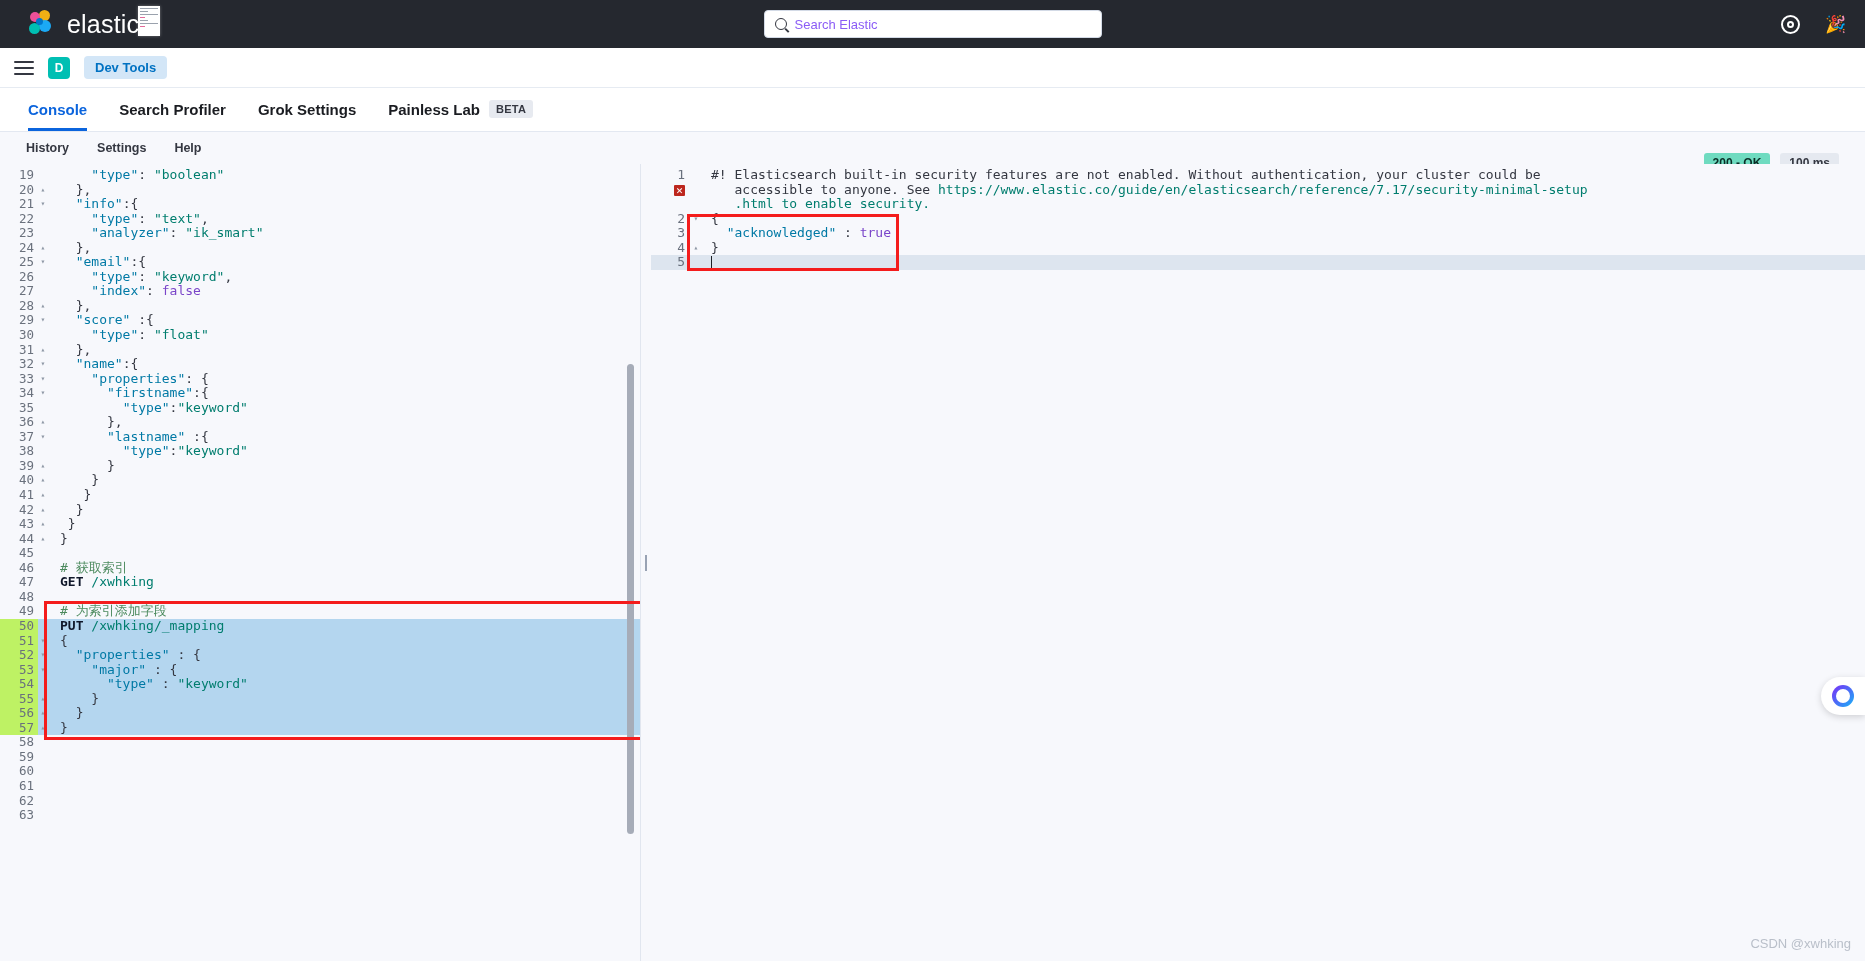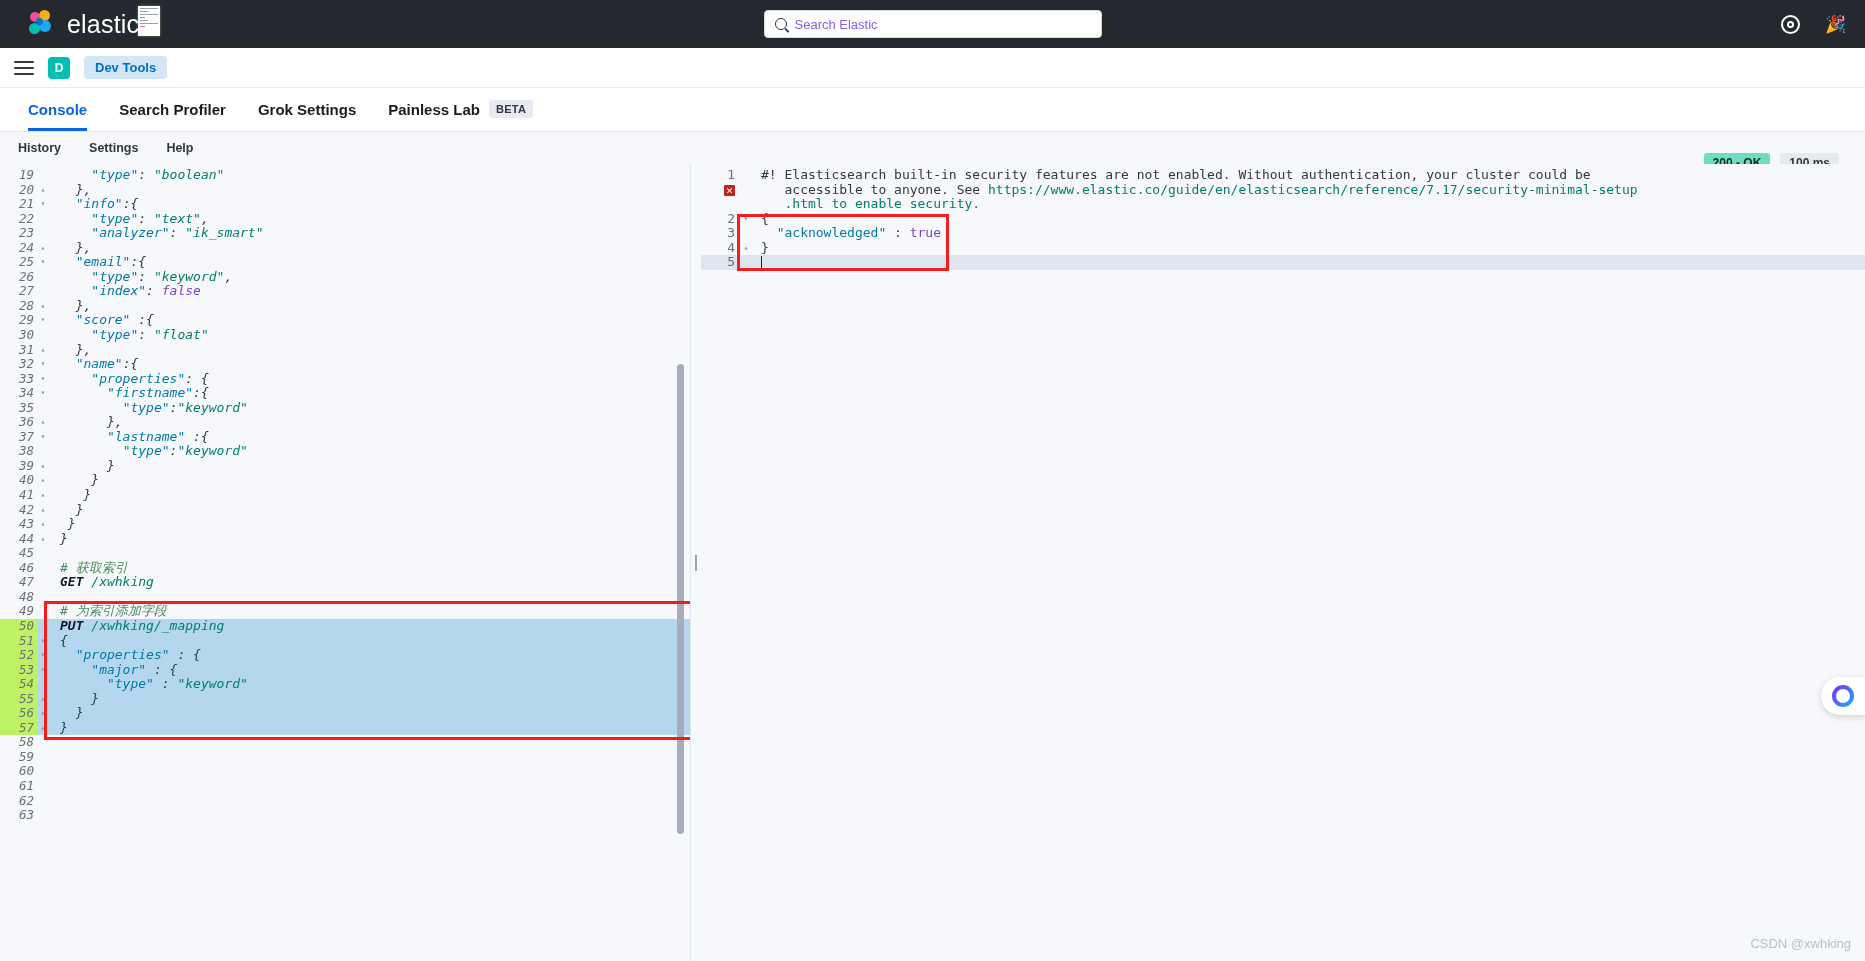--- a/index.html
+++ b/index.html
@@ -91,31 +91,31 @@
     content:""; position:absolute; left:16px; right:16px; bottom:0; height:3px; background:#0b64dd;
   }
   .beta-badge {
     background:#e7eaf0; color:#343741; font-size:11px; font-weight:700;
     border-radius:3px; padding:3px 7px; letter-spacing:.3px;
   }
 
   
   .consolebar {
     height:32px; background:#f7f8fc; display:flex; align-items:center;
-    padding-left:4px; gap:0; position:relative;
+    padding-left:12px; gap:0; position:relative;
   }
   .cbtn { font-size:12.5px; font-weight:700; color:#343741; padding: 0 14px; cursor:pointer; }
   .status-wrap { position:absolute; right:26px; display:flex; align-items:center; gap:10px;margin-top:30px; }
   .badge-ok { background:#6fdbc0; color:#0b2e27; font-size:12px; font-weight:700; padding:3px 9px; border-radius:3px; }
   .badge-ms { background:#e5e9f0; color:#343741; font-size:12px; font-weight:700; padding:3px 9px; border-radius:3px; }
 
   
   .split { display:flex; height: calc(961px - 48px - 40px - 44px - 32px); position:relative; }
   .pane { overflow:hidden; position:relative; }
-  .pane-left { width: 691px; background:#f7f8fc; border-right:1px solid #e1e6ef;font-style:italic; }
+  .pane-left { width: 641px; background:#f7f8fc; border-right:1px solid #e1e6ef; }
   .resizer { width:10px; background:#f7f8fc; display:flex; align-items:center; justify-content:center; cursor:col-resize;}
   .resizer b { width:2px;height:16px;background:#98a2b3;display:block; box-shadow: 4px 0 0 -1px #98a2b3;}
   .pane-right { flex:1; background:#f7f8fc; }
 
   
   .code {
     font-family: "DejaVu Sans Mono", "Liberation Mono", monospace;
     font-size: 13px; line-height: 14.55px;
     white-space: pre;
   }

